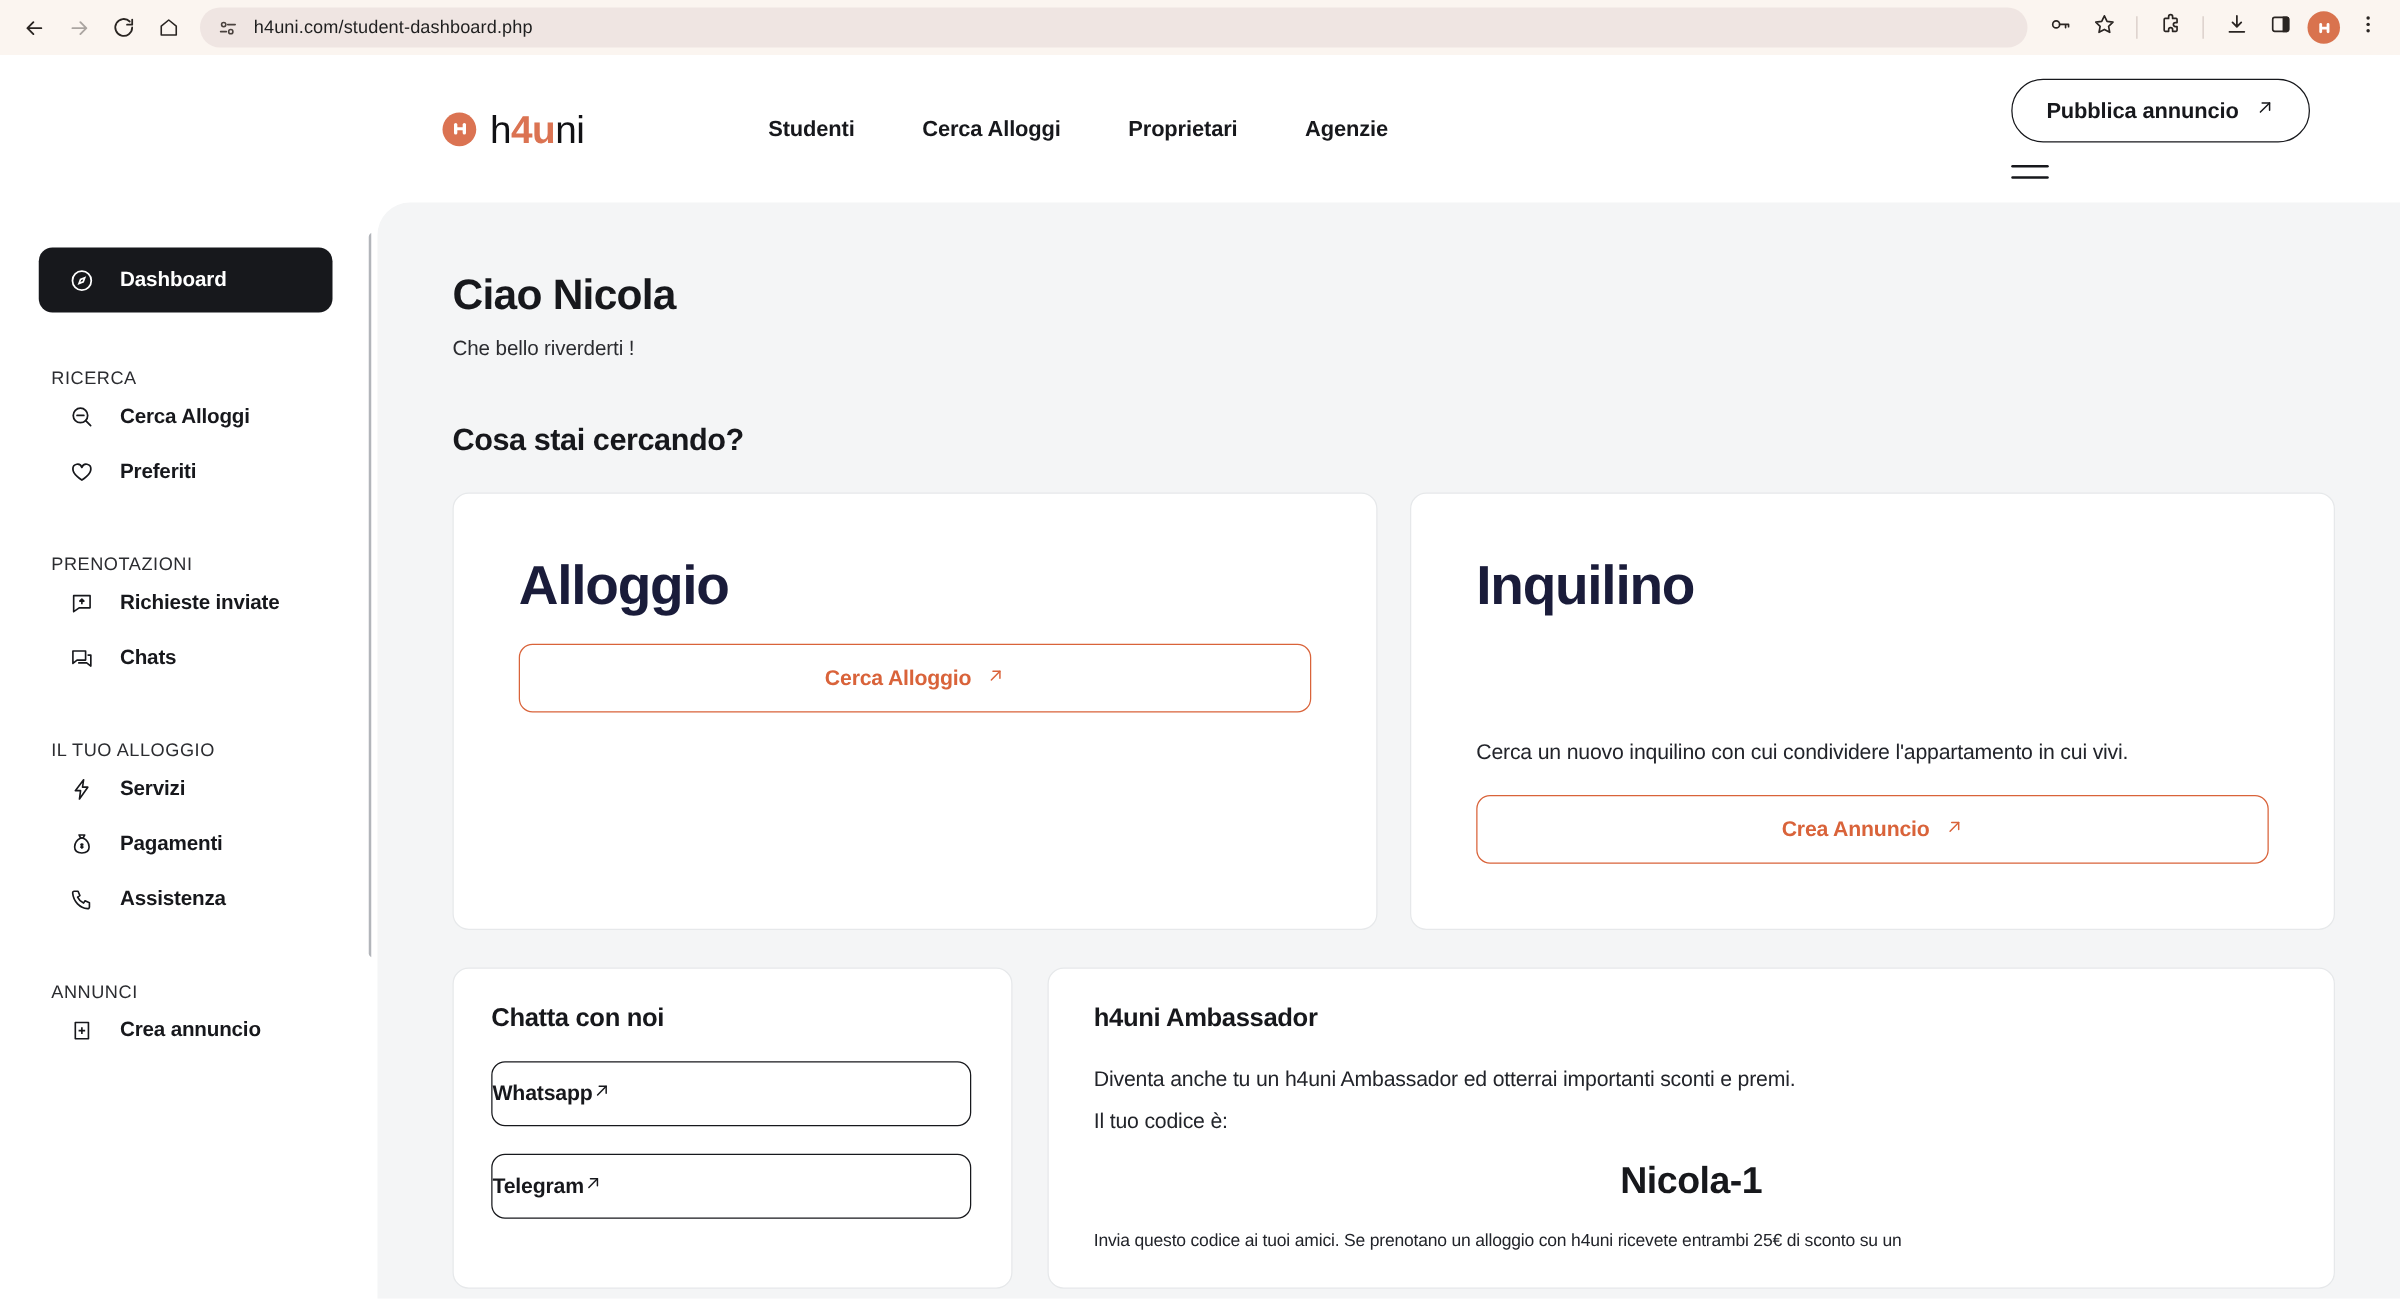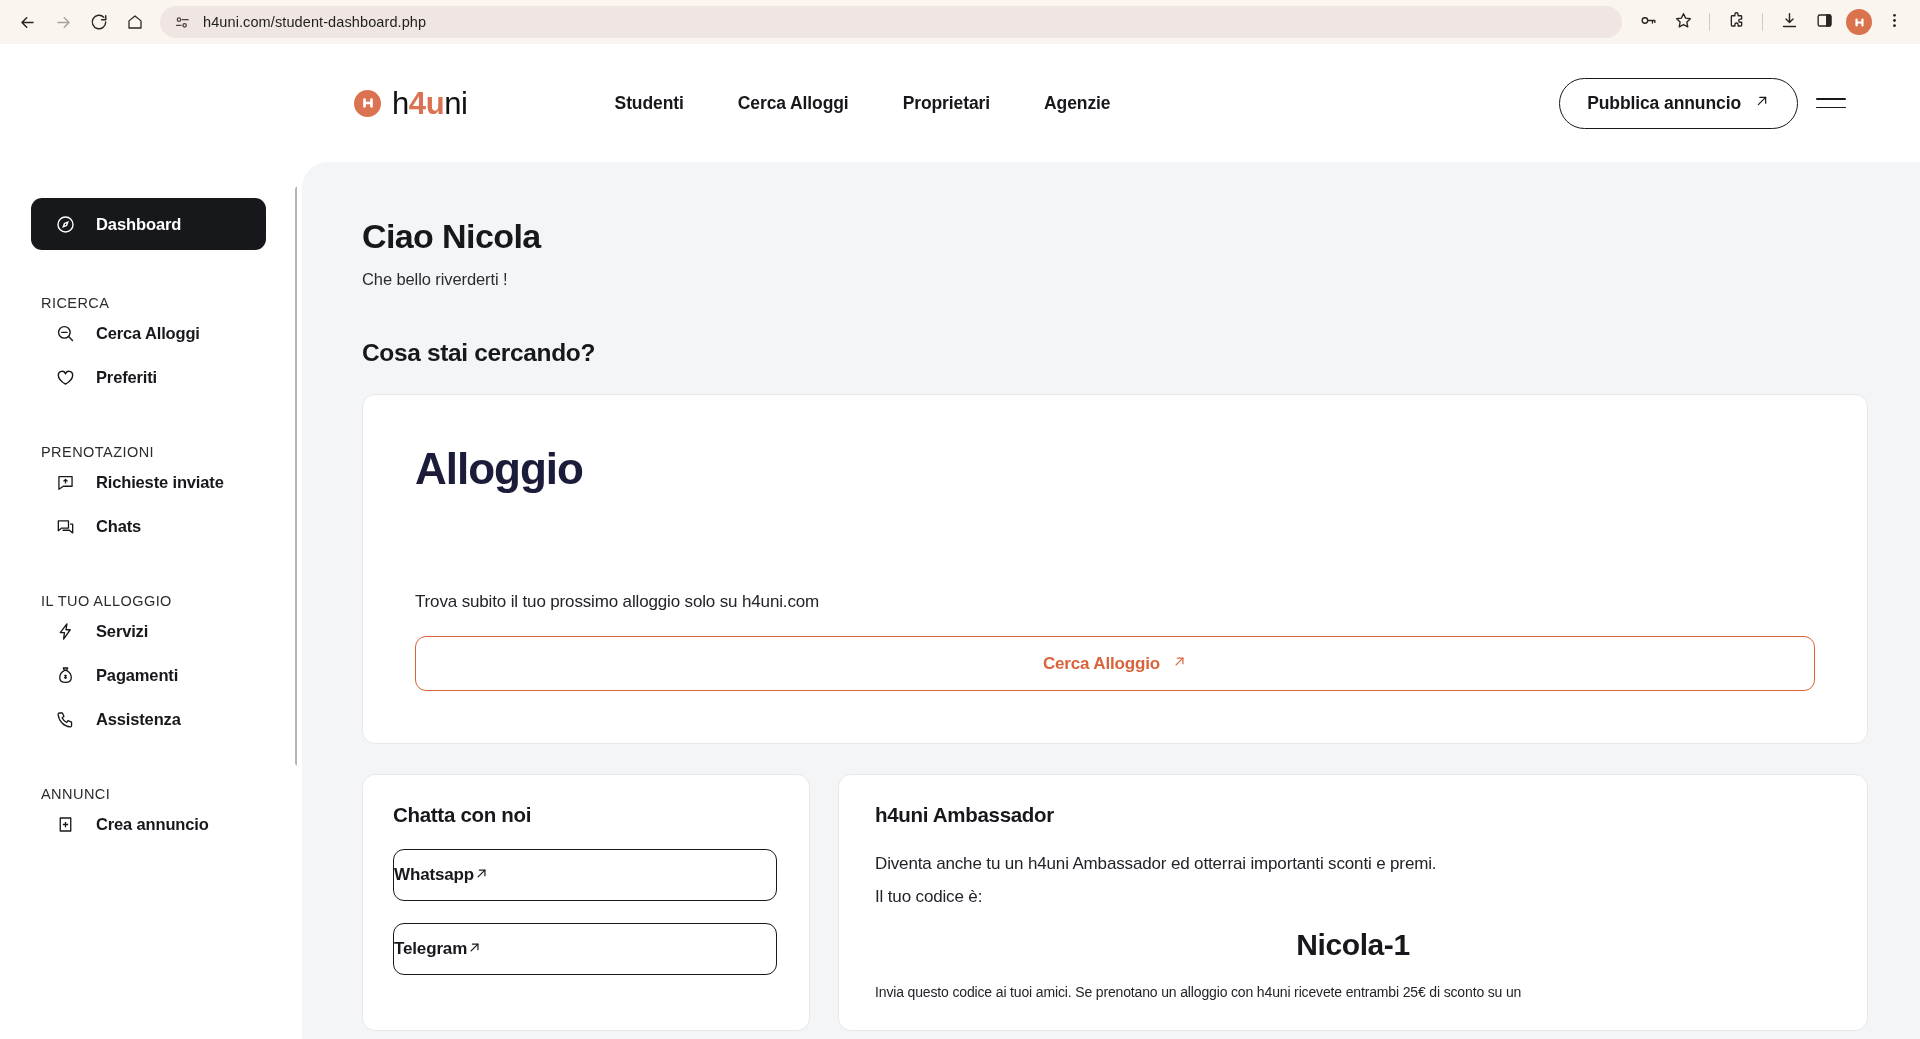--- a/index.html
+++ b/index.html
@@ -116,21 +116,21 @@
   .nav-link {
     font-size: 17.5px;
     font-weight: 700;
     color: #17181C;
     letter-spacing: -0.1px;
     white-space: nowrap;
     cursor: pointer;
   }
   .header-right {
     margin-left: auto;
-    display: flex; align-items: center; gap: 18px;
+    display: flex; gap: 18px; flex-direction: column;
   }
   .cta-pill {
     border: 1.4px solid #17181C;
     border-radius: 30px;
     height: 51px;
     padding: 0 27px;
     display: flex; align-items: center; gap: 13px;
     background: #fff;
     cursor: pointer;
   }
@@ -582,32 +582,44 @@
 
   <main class="main-panel">
     <h1 class="greeting">Ciao Nicola</h1>
     <p class="subgreeting">Che bello riverderti !</p>
 
     <h2 class="section-title">Cosa stai cercando?</h2>
 
     <div class="card-row">
       <div class="choice-card">
         <div class="choice-title">Alloggio</div>
-        <div class="choice-desc">Trova subito il tuo prossimo alloggio solo su h4uni.com</div>
         <div class="ghost-btn">
           <span class="label">Cerca Alloggio</span>
           <span>
             <svg width="15" height="15" viewBox="0 0 24 24" fill="none" stroke="#D9633A" stroke-width="1.9" stroke-linecap="round" stroke-linejoin="round">
                 <path d="M6.5 17.5 17.5 6.5"></path>
                 <path d="M8.6 6.5h8.9v8.9"></path>
               </svg>
           </span>
         </div>
       </div>
 
+      <div class="choice-card">
+        <div class="choice-title">Inquilino</div>
+        <div class="choice-desc">Cerca un nuovo inquilino con cui condividere l'appartamento in cui vivi.</div>
+        <div class="ghost-btn">
+          <span class="label">Crea Annuncio</span>
+          <span>
+            <svg width="15" height="15" viewBox="0 0 24 24" fill="none" stroke="#D9633A" stroke-width="1.9" stroke-linecap="round" stroke-linejoin="round">
+                <path d="M6.5 17.5 17.5 6.5"></path>
+                <path d="M8.6 6.5h8.9v8.9"></path>
+              </svg>
+          </span>
+        </div>
+      </div>
     </div>
 
     <div class="lower-row">
       <div class="chat-card">
         <div class="card-h">Chatta con noi</div>
         <div class="outline-btn">
           <span class="label">Whatsapp</span>
           <span>
             <svg width="15" height="15" viewBox="0 0 24 24" fill="none" stroke="#17181C" stroke-width="1.9" stroke-linecap="round" stroke-linejoin="round">
                 <path d="M6.5 17.5 17.5 6.5"></path>

